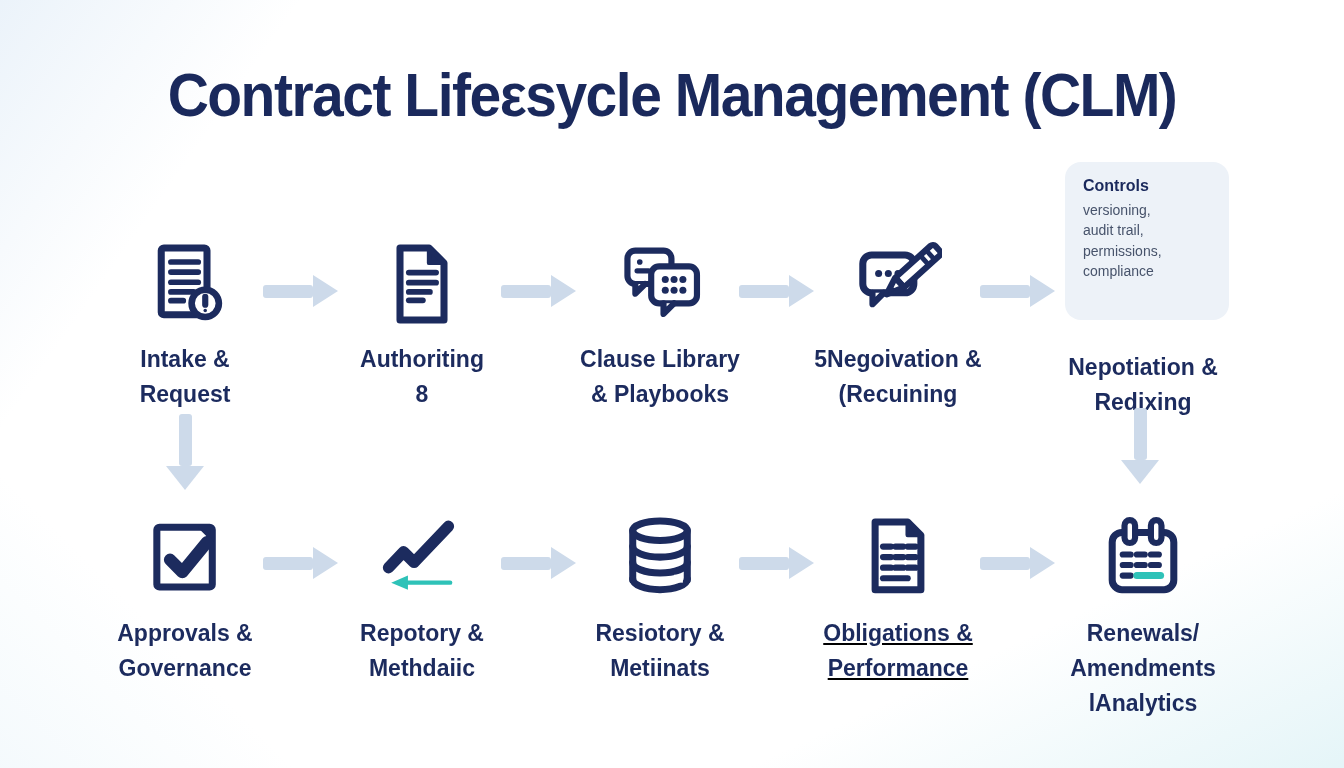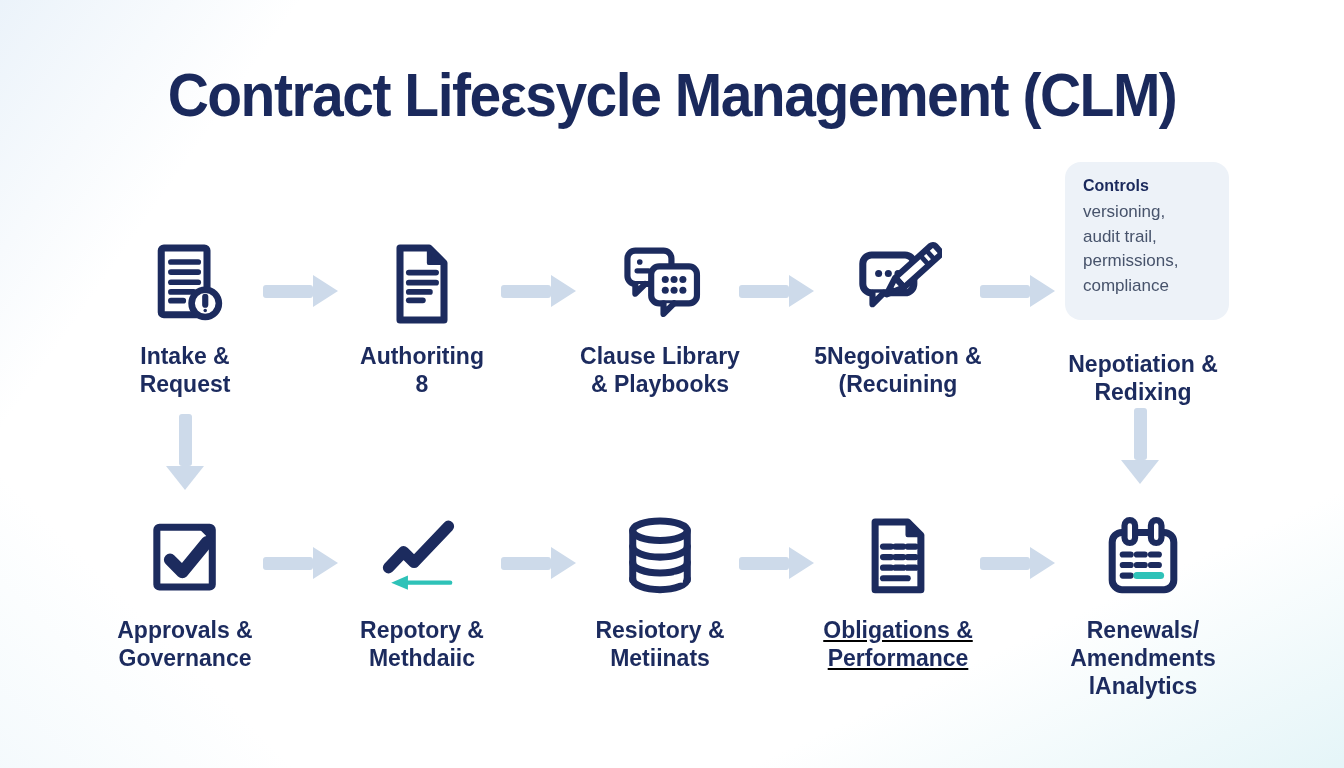--- a/index.html
+++ b/index.html
@@ -13,41 +13,41 @@
       #ffffff;
   }
   .title {
     position:absolute; top:62px; left:0; width:100%; margin:0;
     text-align:center; font-size:57px; font-weight:800; color:#1a295c;
     letter-spacing:-1.5px; transform:scaleY(1.07);
   }
   .node { position:absolute; width:240px; text-align:center; }
   .icon-area { height:96px; display:flex; align-items:center; justify-content:center; }
   .label {
-    margin-top:10px; font-size:23px; line-height:28px; font-weight:700;
+    margin-top:10px; font-size:23px; line-height:35px; font-weight:700;
     color:#1c2b5e; white-space:pre-line;
   }
   .label-only { position:absolute; width:240px; text-align:center; }
   .label-only .label { margin-top:8px; }
 
   .arrow-right { position:absolute; display:flex; align-items:center; height:32px; }
   .arrow-right .shaft { width:50px; height:13px; background:#cddaea; border-radius:3px; }
   .arrow-right .head  { width:0; height:0; border-left:25px solid #cddaea;
                         border-top:16px solid transparent; border-bottom:16px solid transparent; }
   .arrow-down { position:absolute; width:40px; display:flex; flex-direction:column; align-items:center; }
   .arrow-down .shaft { width:13px; height:52px; background:#cddaea; border-radius:3px; }
   .arrow-down .head  { width:0; height:0; border-top:24px solid #cddaea;
                        border-left:19px solid transparent; border-right:19px solid transparent; }
 
   .panel {
     position:absolute; left:1065px; top:162px; width:164px; height:158px;
     background:#edf2f8; border-radius:16px; box-sizing:border-box; padding:15px 10px 0 18px;
   }
   .panel-heading { font-size:16px; font-weight:700; color:#1a295c; margin-bottom:5px; }
-  .panel-body { font-size:17px; color:#47536b; line-height:1.45; white-space:pre-line; }
+  .panel-body { font-size:14px; color:#47536b; line-height:1.45; white-space:pre-line; }
 
   svg.icon { stroke:#1c2b5e; fill:none; stroke-linecap:round; stroke-linejoin:round; }
 </style>
 </head>
 <body>
 
 <div class="canvas">
 
   <h1 class="title">Contract Lifeεsycle Management (CLM)</h1>
 

